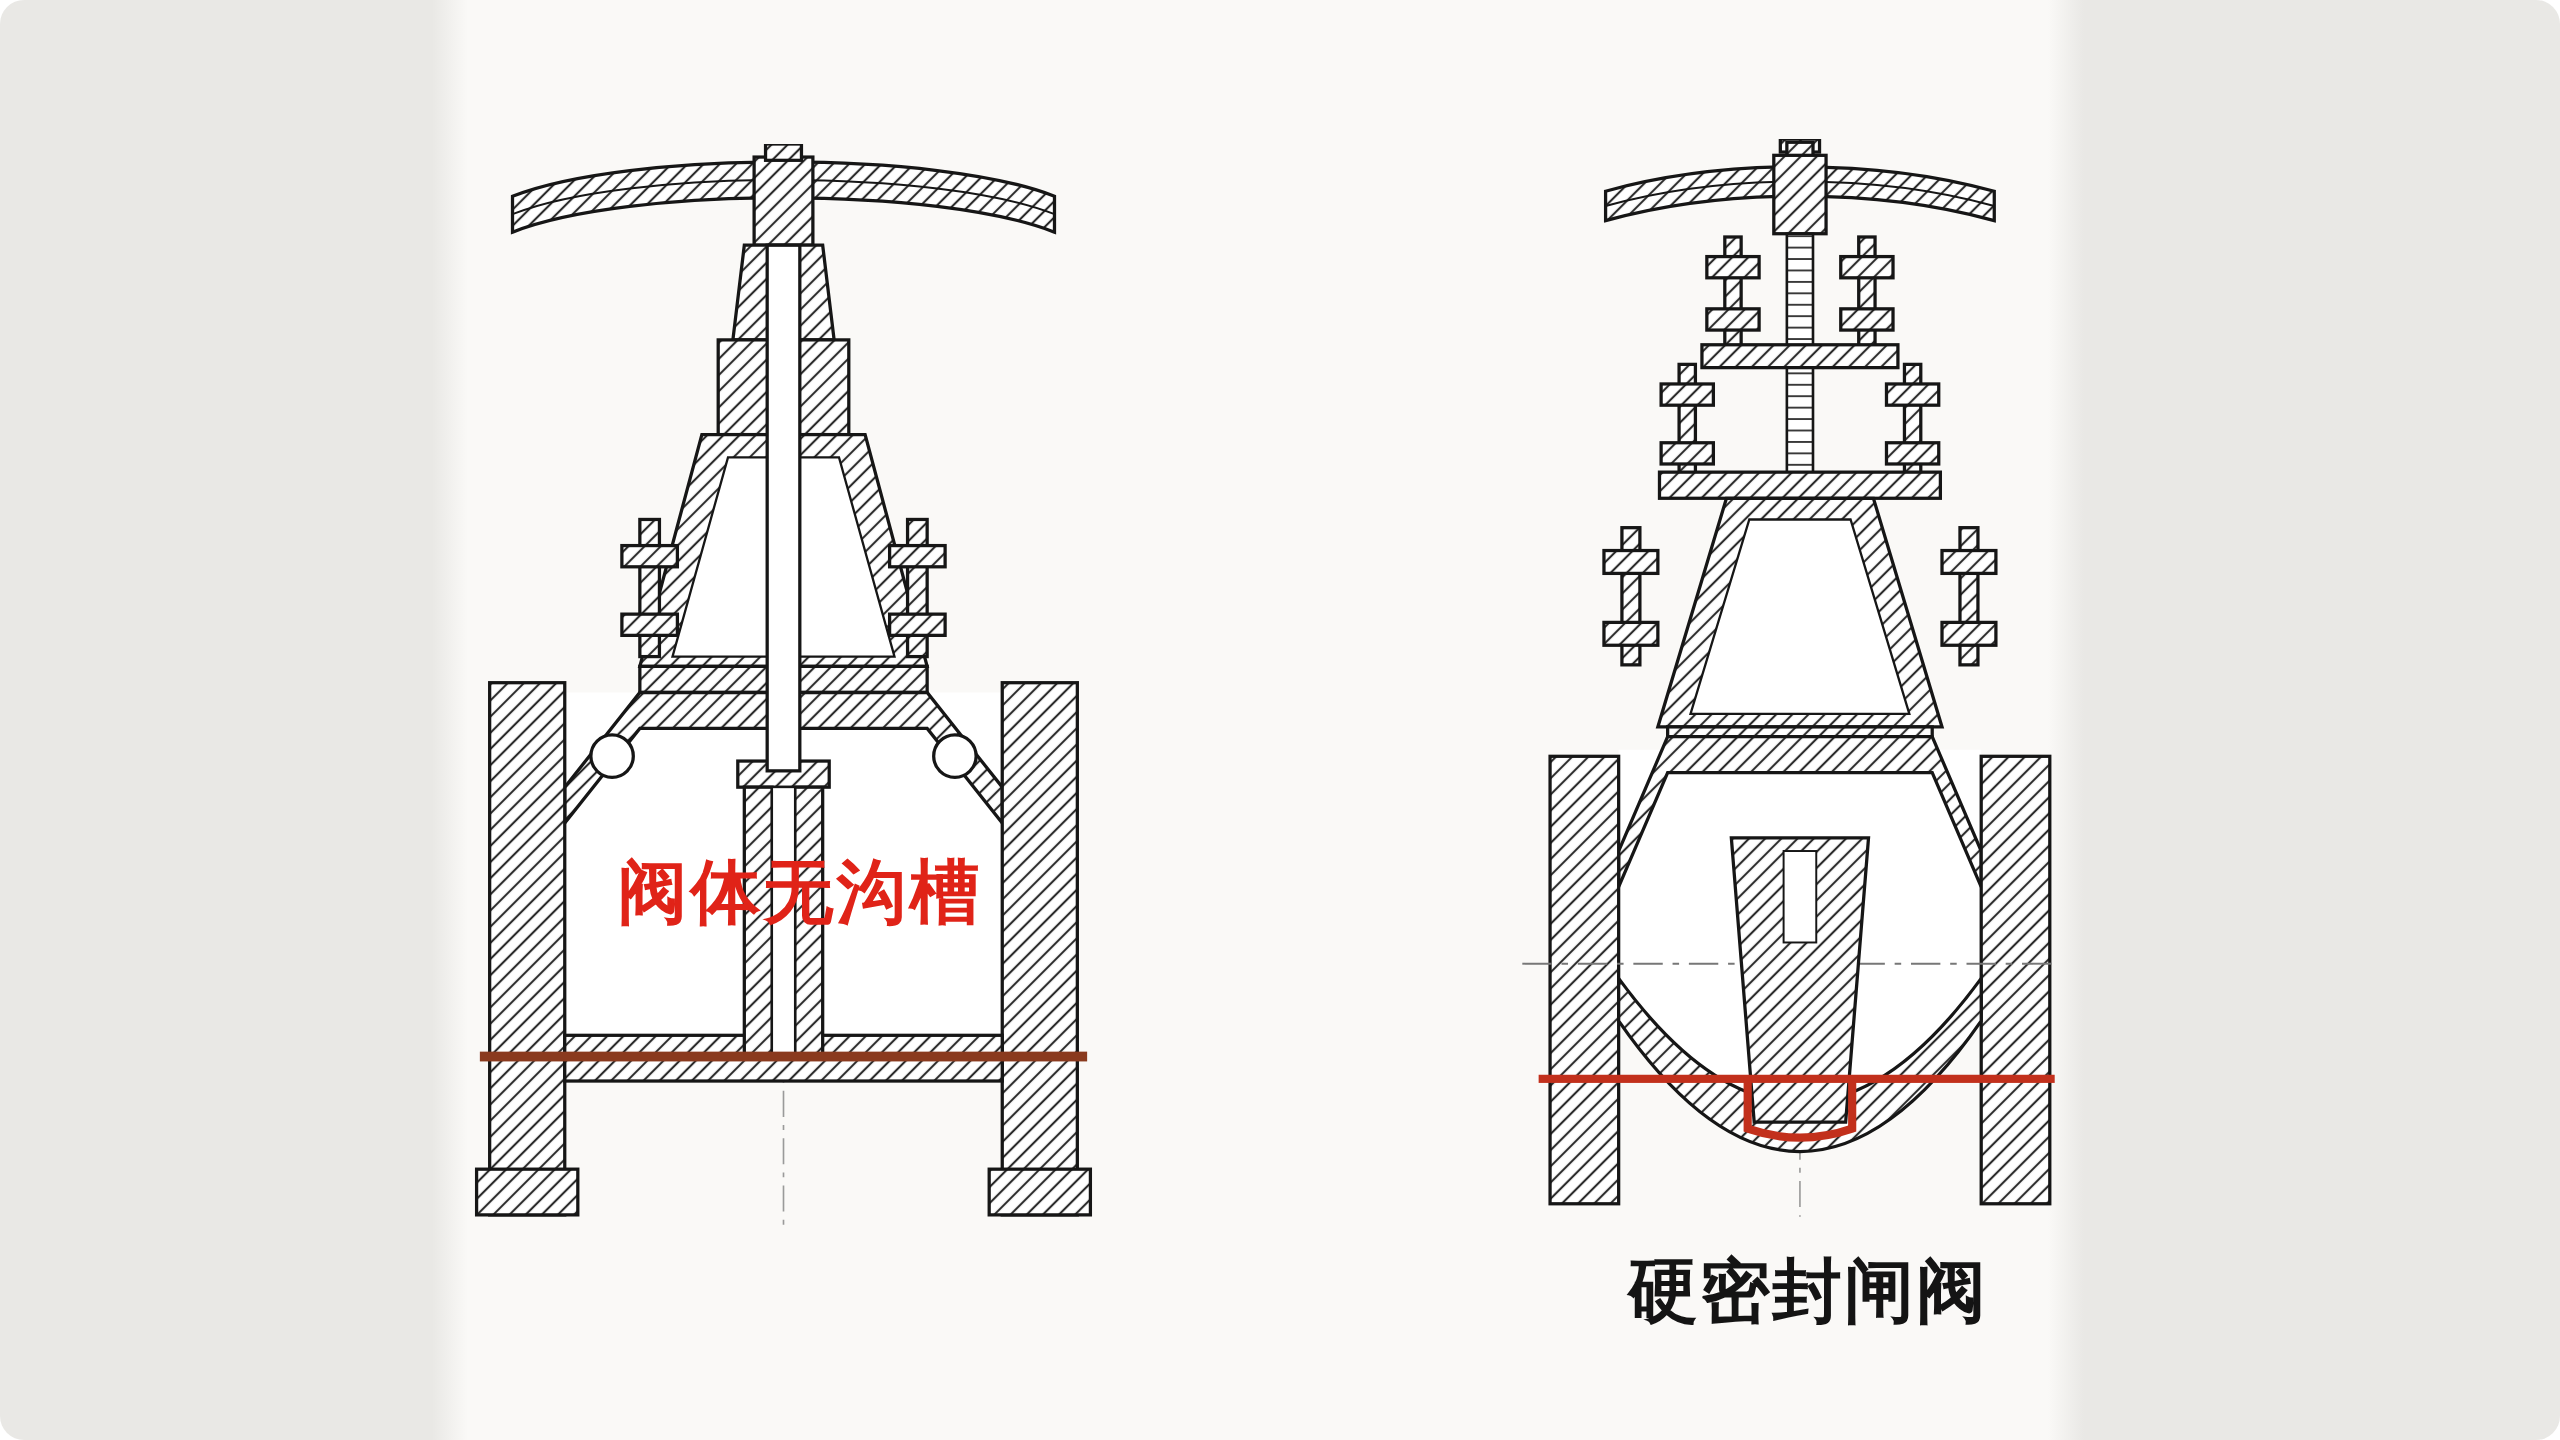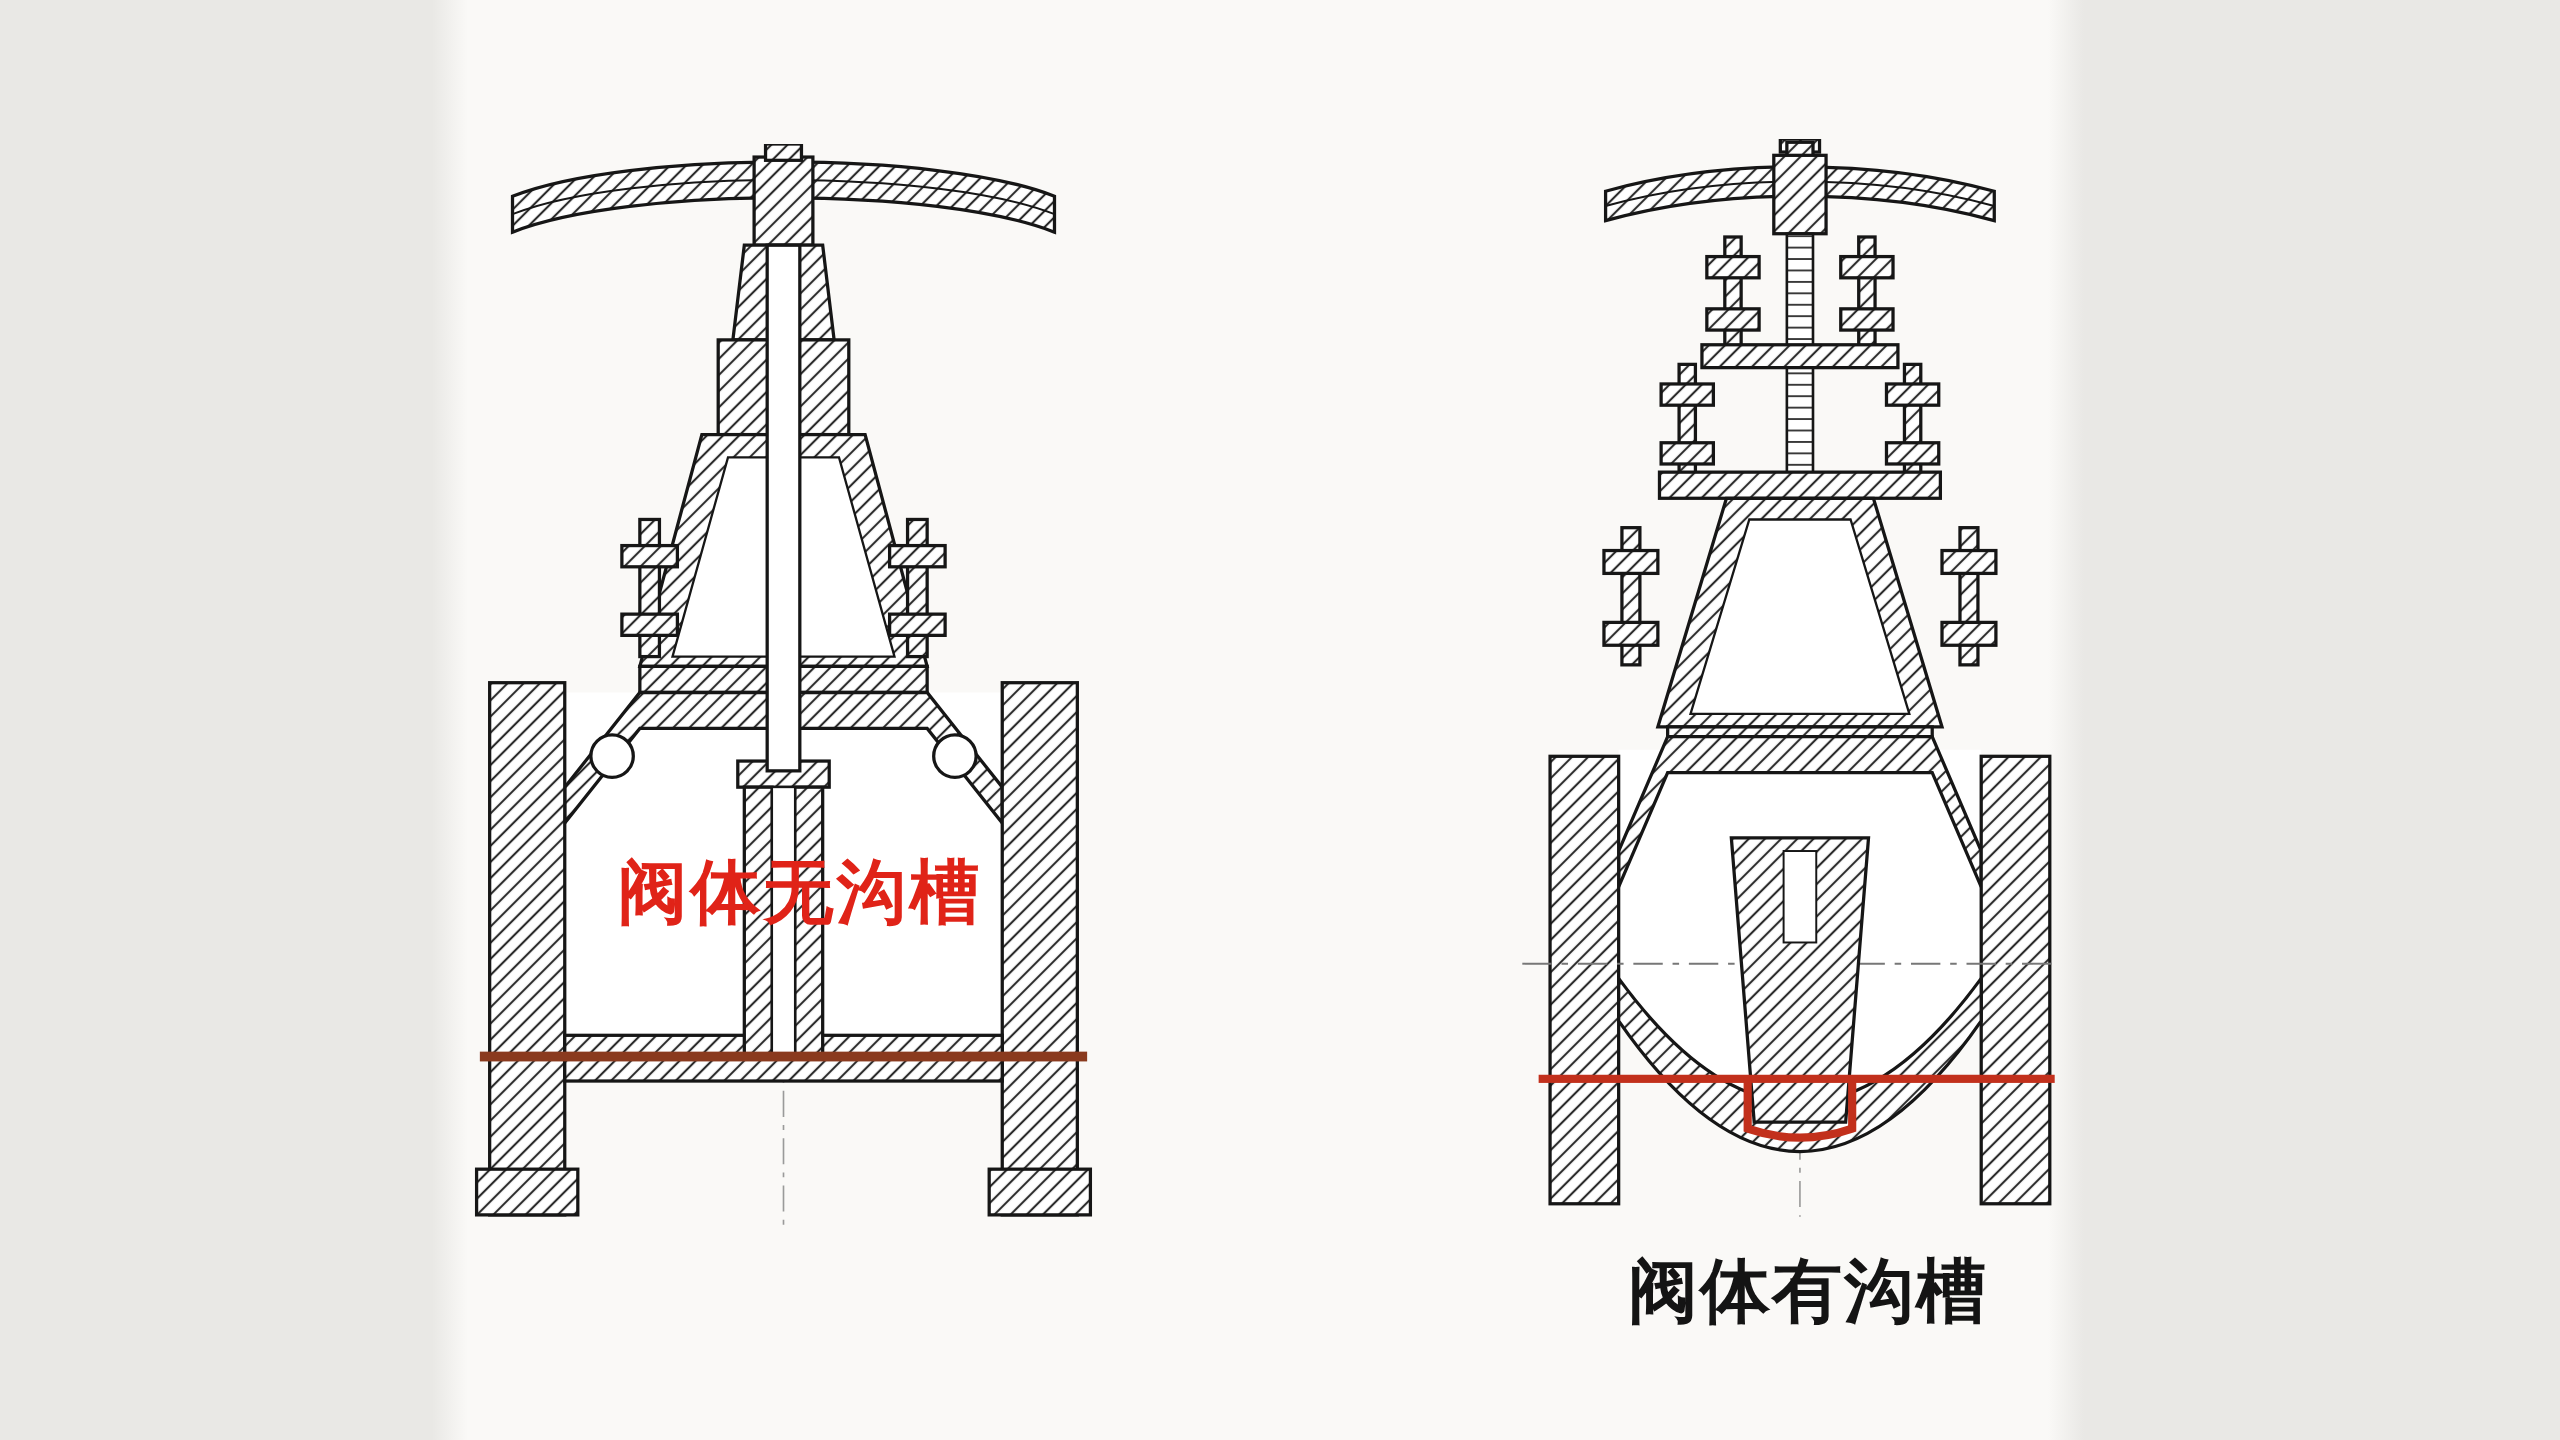--- a/index.html
+++ b/index.html
@@ -1,19 +1,20 @@
 <!DOCTYPE html>
 <html><head>
 <meta charset="utf-8">
 <style>
   html,body{margin:0;padding:0;}
   .canvas{
     position:relative;width:2560px;height:1440px;overflow:hidden;
     background:linear-gradient(90deg,#e9e8e5 0,#e9e8e5 432px,#faf9f7 468px,#faf9f7 2048px,#e9e8e5 2084px,#e9e8e5 2560px);
     font-family:"Liberation Sans",sans-serif;
+    border-radius:24px;
   }
   svg.left-valve{position:absolute;left:457px;top:144px;width:653px;height:1097px;}
   svg.right-valve{position:absolute;left:1519px;top:139px;width:539px;height:1086px;}
   .annotation{position:absolute;transform:translate(-50%,-50%);font-weight:700;white-space:nowrap;letter-spacing:3px;}
   .annotation.left{left:800px;top:893px;font-size:70px;color:#e02318;}
   .annotation.right{left:1803px;top:947px;font-size:66px;color:#d8271b;}
   .caption{position:absolute;transform:translate(-50%,-50%);font-weight:700;color:#141414;white-space:nowrap;letter-spacing:2px;}
   .caption.left{left:795px;top:1292px;font-size:70px;}
   .caption.right{left:1808px;top:1292px;font-size:70px;}
 </style>
@@ -167,15 +168,15 @@
         <polygon points="130,428 214,428 200,602 144,602"></polygon>
         <rect x="162" y="436" width="20" height="56" fill="#ffffff" stroke-width="1.2"></rect>
       </g>
     </g>
 
     <rect x="12" y="573" width="316" height="5" fill="#c2301c"></rect>
     <path d="M140,575 L140,606 Q172,617 204,606 L204,575" fill="none" stroke="#c2301c" stroke-width="5"></path>
   </svg>
 
   <div class="annotation left">阀体无沟槽</div>
-  <div class="caption right">阀体有沟槽</div>
+  <div class="caption right">硬密封闸阀</div>
 
 </div>
 
 </body></html>

